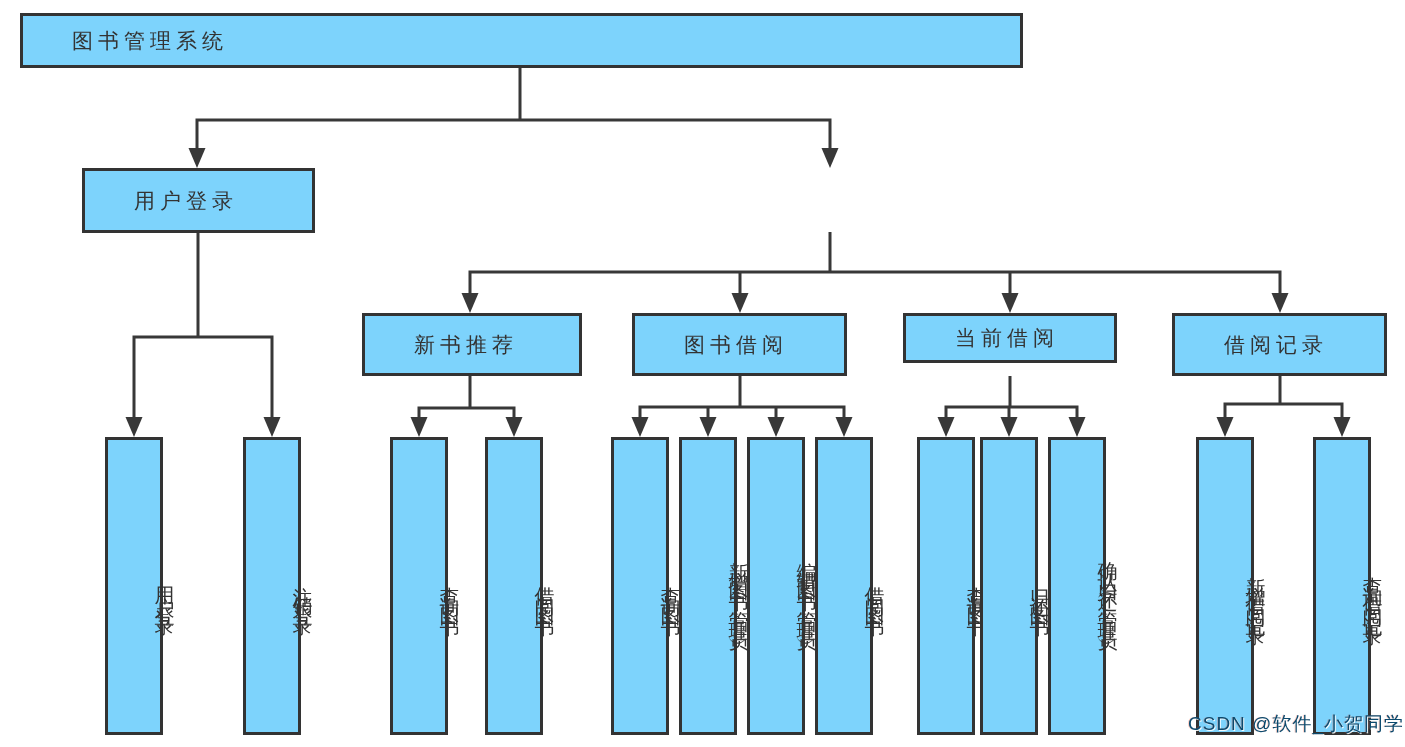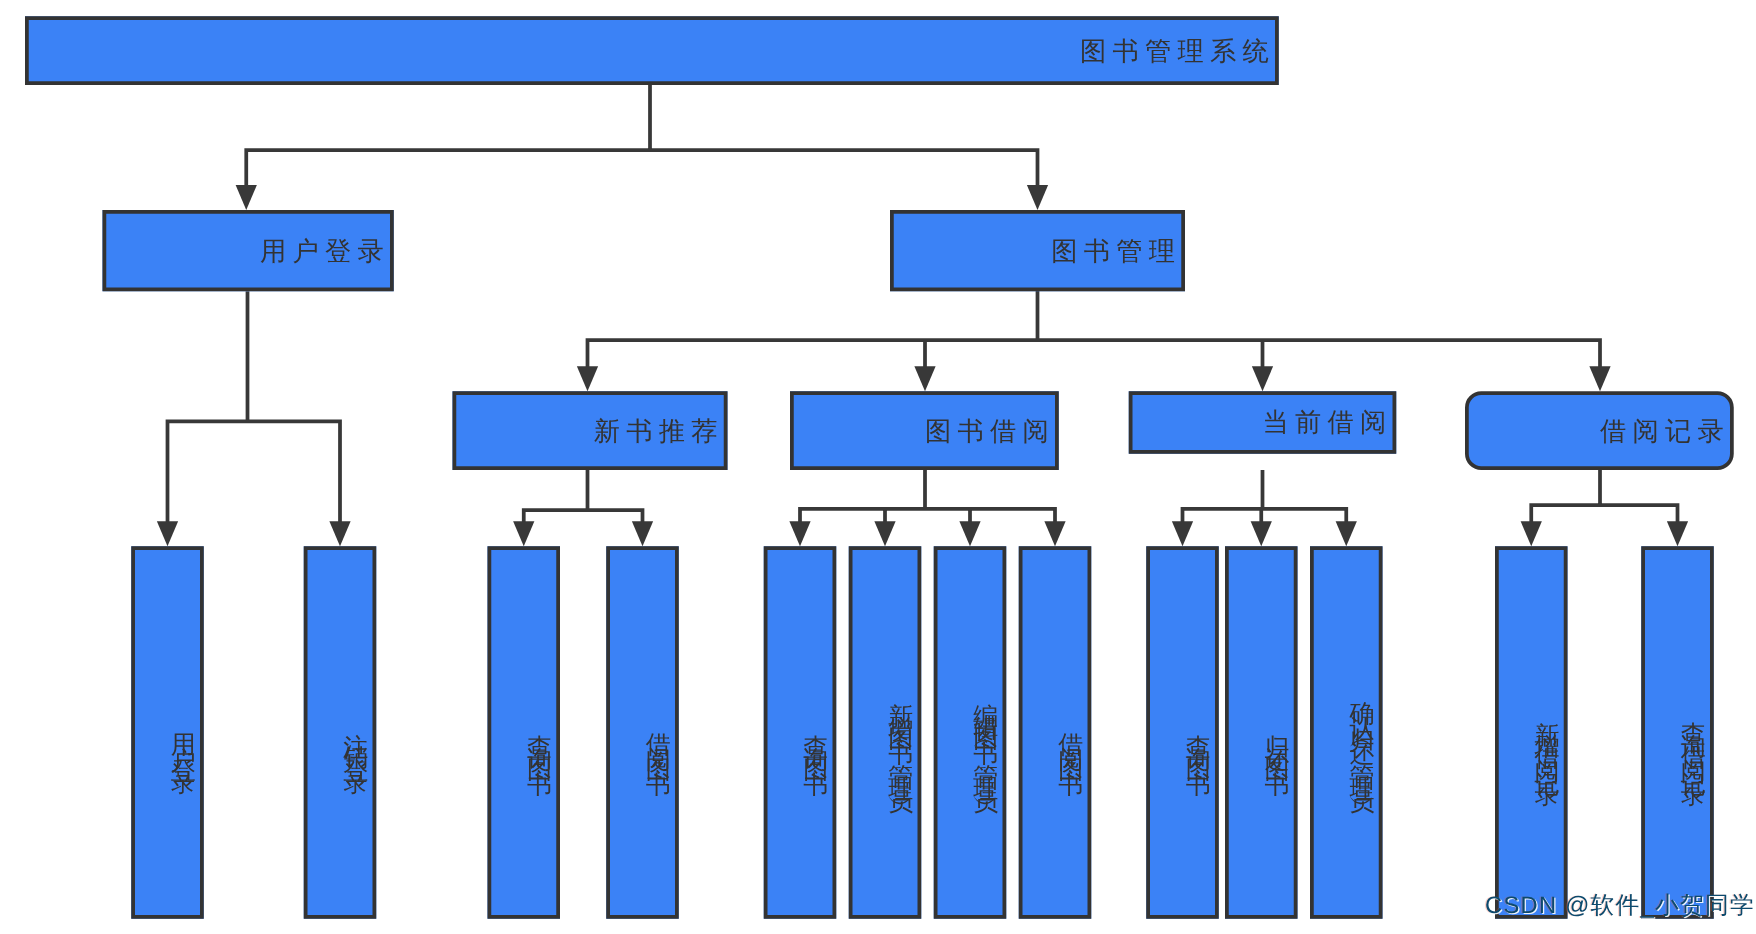--- a/index.html
+++ b/index.html
@@ -10,25 +10,26 @@
     background:#ffffff;
     font-family:"Liberation Sans","DejaVu Sans",sans-serif;
     color:#333333;
     overflow:hidden;
   }
   .connectors{position:absolute;left:0;top:0;z-index:1;}
   .connectors path{stroke:#383838;stroke-width:3;fill:none;}
   .connectors path.arrow{stroke:none;fill:#383838;}
   .box{
     position:absolute;
-    background:#3b82f6;
+    background:#7dd3fc;
     border:3px solid #333333;
     box-sizing:border-box;
-    display:flex;align-items:center;justify-content:flex-end;
+    display:flex;align-items:center;justify-content:flex-start;
     z-index:2;
+    padding-left:44px;
   }
   .h .label{
     font-size:21px;
     letter-spacing:5px;
     margin-left:5px;
     white-space:nowrap;
     color:#333333;
   }
   .v .label{
     writing-mode:vertical-rl;
@@ -98,34 +99,31 @@
     </g>
   </svg>
 
   <div class="box h" style="left:20px;top:13px;width:1003px;height:55px;">
     <span class="label">图书管理系统</span>
   </div>
 
   <div class="box h" style="left:82px;top:168px;width:233px;height:65px;">
     <span class="label">用户登录</span>
   </div>
-  <div class="box h" style="left:712px;top:168px;width:236px;height:65px;">
-    <span class="label">图书管理</span>
-  </div>
 
   <div class="box h" style="left:632px;top:313px;width:215px;height:63px;">
     <span class="label">图书借阅</span>
   </div>
   <div class="box h" style="left:362px;top:313px;width:220px;height:63px;">
     <span class="label">新书推荐</span>
   </div>
   <div class="box h" style="left:903px;top:313px;width:214px;height:50px;">
     <span class="label">当前借阅</span>
   </div>
-  <div class="box h" style="left:1172px;top:313px;width:215px;height:63px;border-radius:13px;">
+  <div class="box h" style="left:1172px;top:313px;width:215px;height:63px;">
     <span class="label">借阅记录</span>
   </div>
 
   <div class="box v" style="left:105px;top:437px;width:58px;height:298px;">
     <span class="label">用户登录</span>
   </div>
   <div class="box v" style="left:243px;top:437px;width:58px;height:298px;">
     <span class="label">注销登录</span>
   </div>
 

